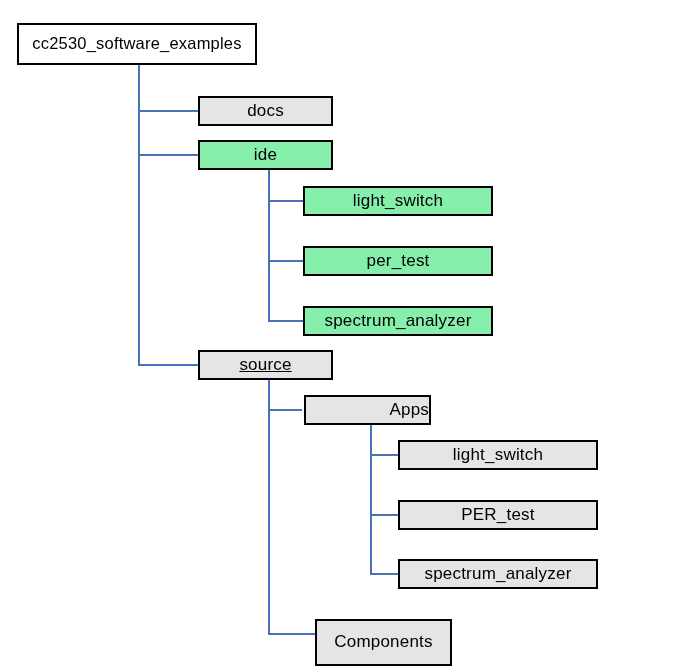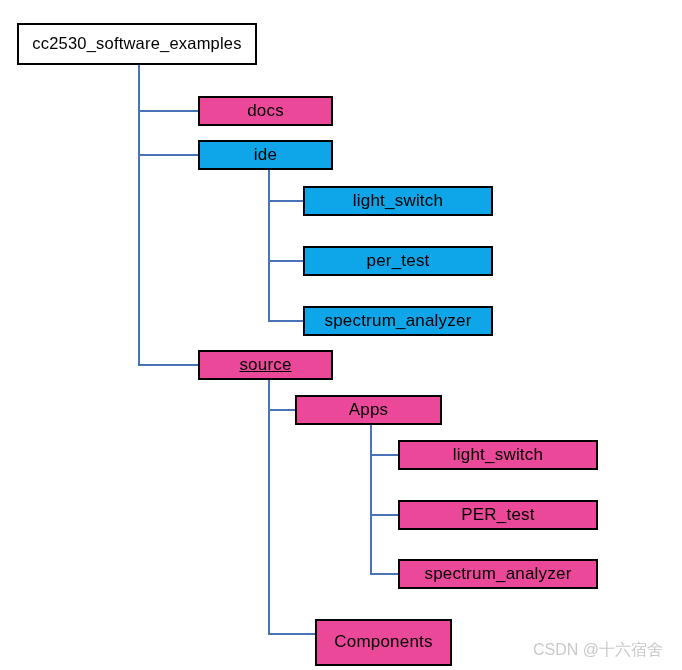--- a/index.html
+++ b/index.html
@@ -31,24 +31,24 @@
     letter-spacing: 0.2px;
     white-space: pre-wrap;
     font-family: "Liberation Sans", sans-serif;
   }
   .node.root {
     background: #ffffff;
     font-size: 16.5px;
     padding: 0 4px;
   }
   .node.tone-light {
-    background: #ec4899;
+    background: #e5e5e5;
   }
   .node.tone-deep {
-    background: #0ea5e9;
+    background: #86efac;
   }
   .link {
     position: absolute;
     background: #4a72b8;
   }
   .link.v { width: 2px; }
   .link.h { height: 2px; }
   .watermark {
     position: absolute;
     color: #c9c9c9;
@@ -77,19 +77,18 @@
     <div class="link h" style="left: 370px; top: 454px; width: 28px; background: rgb(74, 114, 184);"></div>
     <div class="link h" style="left: 370px; top: 514px; width: 28px; background: rgb(74, 114, 184);"></div>
     <div class="link h" style="left: 370px; top: 573px; width: 28px; background: rgb(74, 114, 184);"></div>
     <div class="node root" style="left: 17px; top: 23px; width: 240px; height: 42px;"><span>cc2530_software_examples</span></div>
     <div class="node tone-light" style="left: 198px; top: 96px; width: 135px; height: 30px;"><span>docs</span></div>
     <div class="node tone-deep" style="left: 198px; top: 140px; width: 135px; height: 30px;"><span>ide</span></div>
     <div class="node tone-deep" style="left: 303px; top: 186px; width: 190px; height: 30px;"><span>light_switch</span></div>
     <div class="node tone-deep" style="left: 303px; top: 246px; width: 190px; height: 30px;"><span>per_test</span></div>
     <div class="node tone-deep" style="left: 303px; top: 306px; width: 190px; height: 30px;"><span>spectrum_analyzer</span></div>
     <div class="node tone-light" style="left: 198px; top: 350px; width: 135px; height: 30px; text-decoration: underline;"><span>source</span></div>
-    <div class="node tone-light" style="left: 295px; top: 395px; width: 147px; height: 30px;"><span>Apps</span></div>
+    <div class="node tone-light" style="left: 304px; top: 395px; width: 127px; height: 30px; justify-content: flex-end;"><span>Apps</span></div>
     <div class="node tone-light" style="left: 398px; top: 440px; width: 200px; height: 30px;"><span>light_switch</span></div>
     <div class="node tone-light" style="left: 398px; top: 500px; width: 200px; height: 30px;"><span>PER_test</span></div>
     <div class="node tone-light" style="left: 398px; top: 559px; width: 200px; height: 30px;"><span>spectrum_analyzer</span></div>
     <div class="node tone-light" style="left: 315px; top: 619px; width: 137px; height: 47px;"><span>Components</span></div>
-    <div class="watermark" style="left: 533px; top: 640px; color: rgb(201, 201, 201);">CSDN @十六宿舍</div>
   </div>
 
 </body></html>

